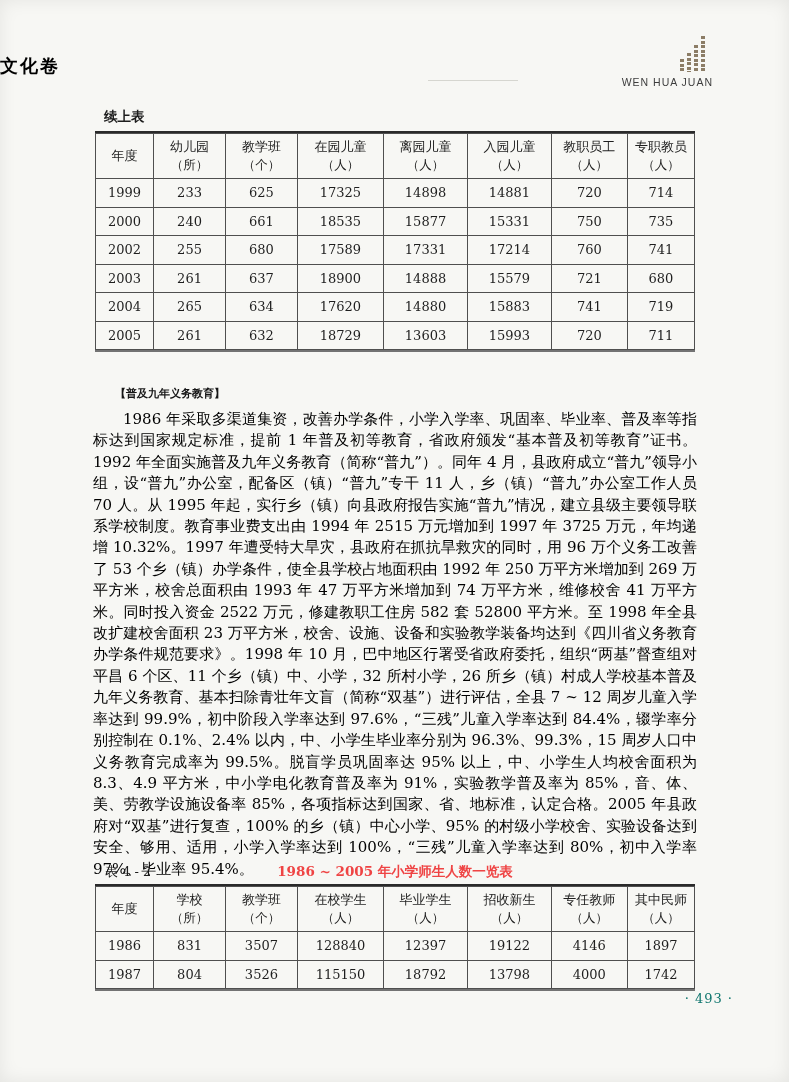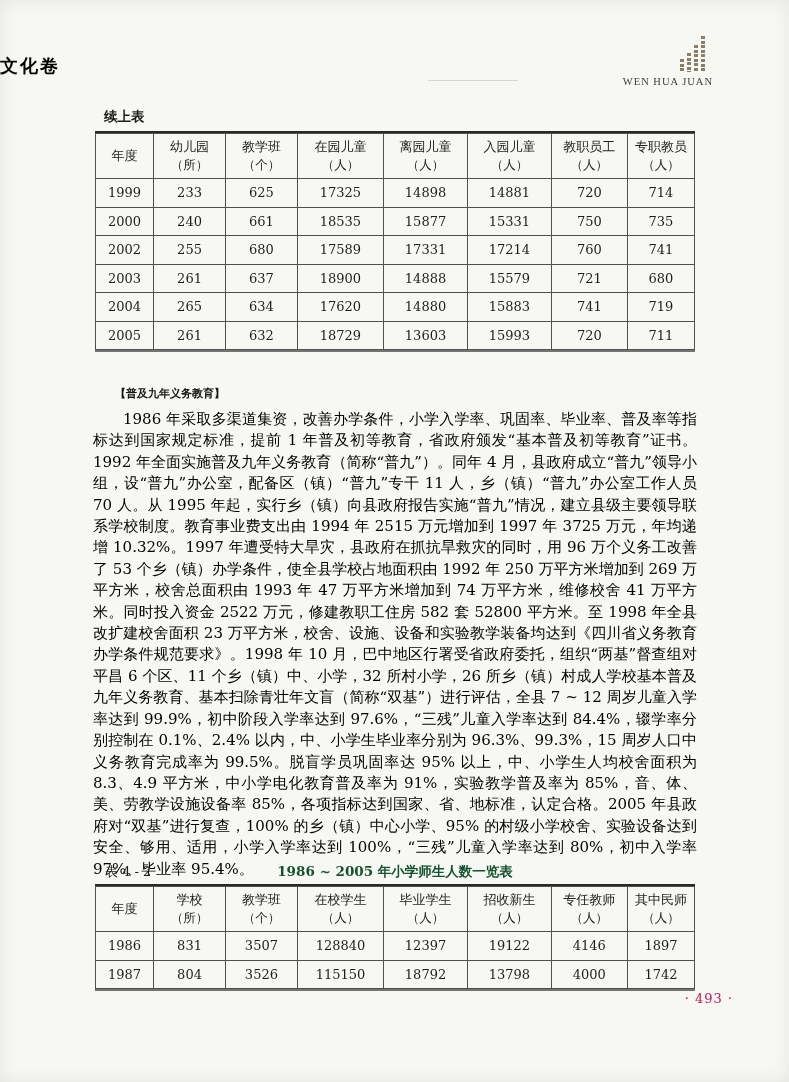--- a/index.html
+++ b/index.html
@@ -24,21 +24,21 @@
   }
   .logo { position: absolute; top: 36px; right: 76px; text-align: right; }
   .logo-bars { display: flex; align-items: flex-end; gap: 3px; justify-content: flex-end; margin-right: 8px; }
   .logo-bars .bar {
     display: block; width: 4px;
     background: repeating-linear-gradient(to bottom, var(--logo-color, #8c7d66) 0 3px, rgba(0,0,0,0) 3px 4.6px);
   }
   .bar.b1 { height: 13px; } .bar.b2 { height: 19px; } .bar.b3 { height: 27px; } .bar.b4 { height: 36px; }
   .logo-text {
     margin-top: 4px;
-    font-family: Liberation Serif, serif;
+    font-family: Liberation Sans, sans-serif;
     font-size: 10.5px; letter-spacing: 1px; color: #3d3d3d;
   }
   .cont-label {
     position: absolute; top: 108px; left: 104px;
     font-size: 13.5px; font-weight: bold; color: #1d1d1d;
   }
   .table-wrap {
     position: absolute; left: 95px; width: 600px;
     border-top: 2px solid #2a2a2a; border-bottom: 2px solid #737373;
   }
@@ -61,25 +61,25 @@
     position: absolute; top: 409px; left: 93px; width: 604px;
     font-size: 15px; line-height: 21.4px; color: #000000;
     text-align: justify; text-indent: 2em;
   }
   .caption {
     position: absolute; top: 863px; left: 95px; width: 600px; height: 18px;
   }
   .cap-label { position: absolute; left: 10px; font-size: 13px; color: #1d1d1d; }
   .cap-title {
     position: absolute; left: 0; width: 100%; text-align: center;
-    font-size: 13.5px; font-weight: bold; color: #14532d;
+    font-size: 13.5px; font-weight: bold; color: #ef4444;
   }
   .page-number {
     position: absolute; top: 991px; right: 56px;
-    font-size: 13px; color: #be185d; letter-spacing: 1px; text-align: right;
+    font-size: 13px; color: #0f766e; letter-spacing: 1px; text-align: right;
   }
 </style>
 </head>
 <body>
 
 <div class="page">
 
   <div class="header-title">文化卷</div>
   <div class="title-underline"></div>
 

